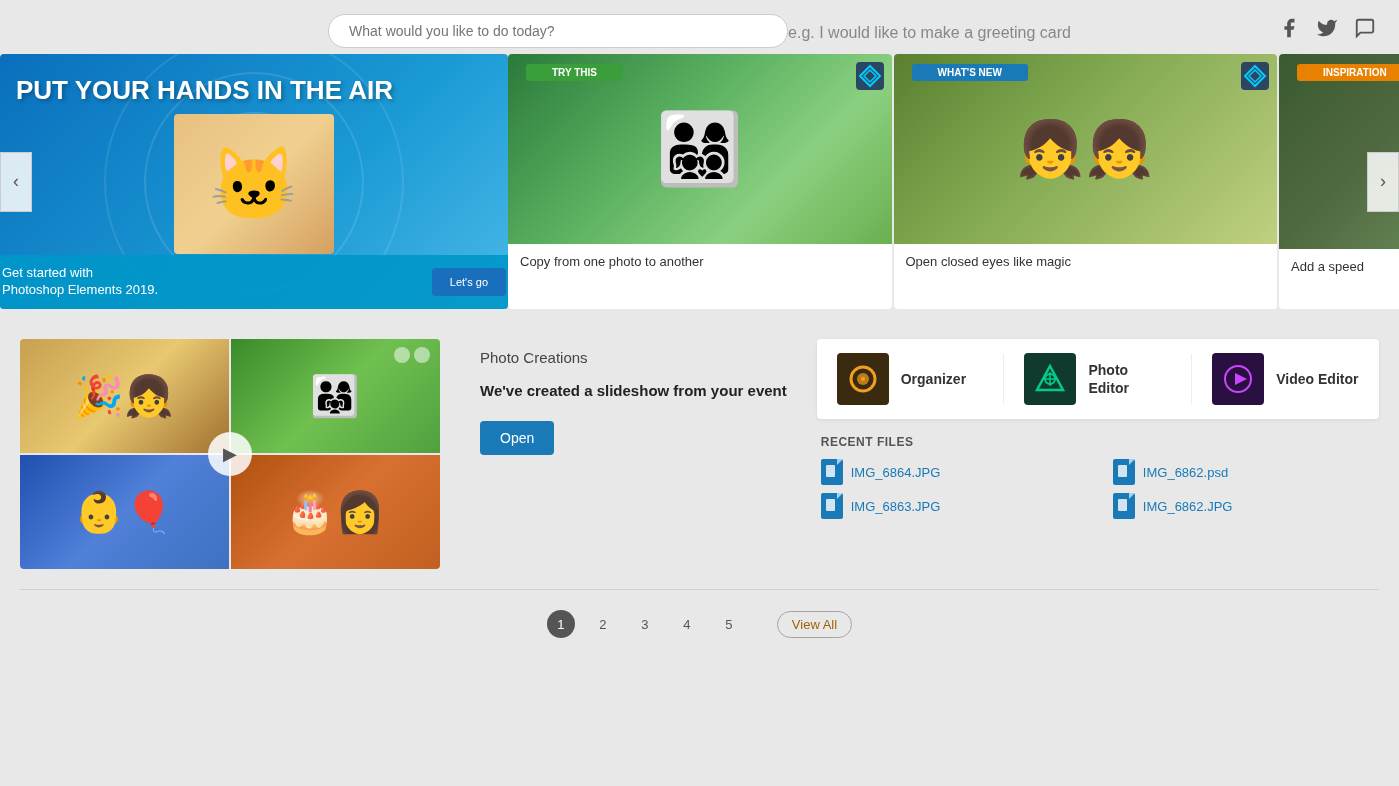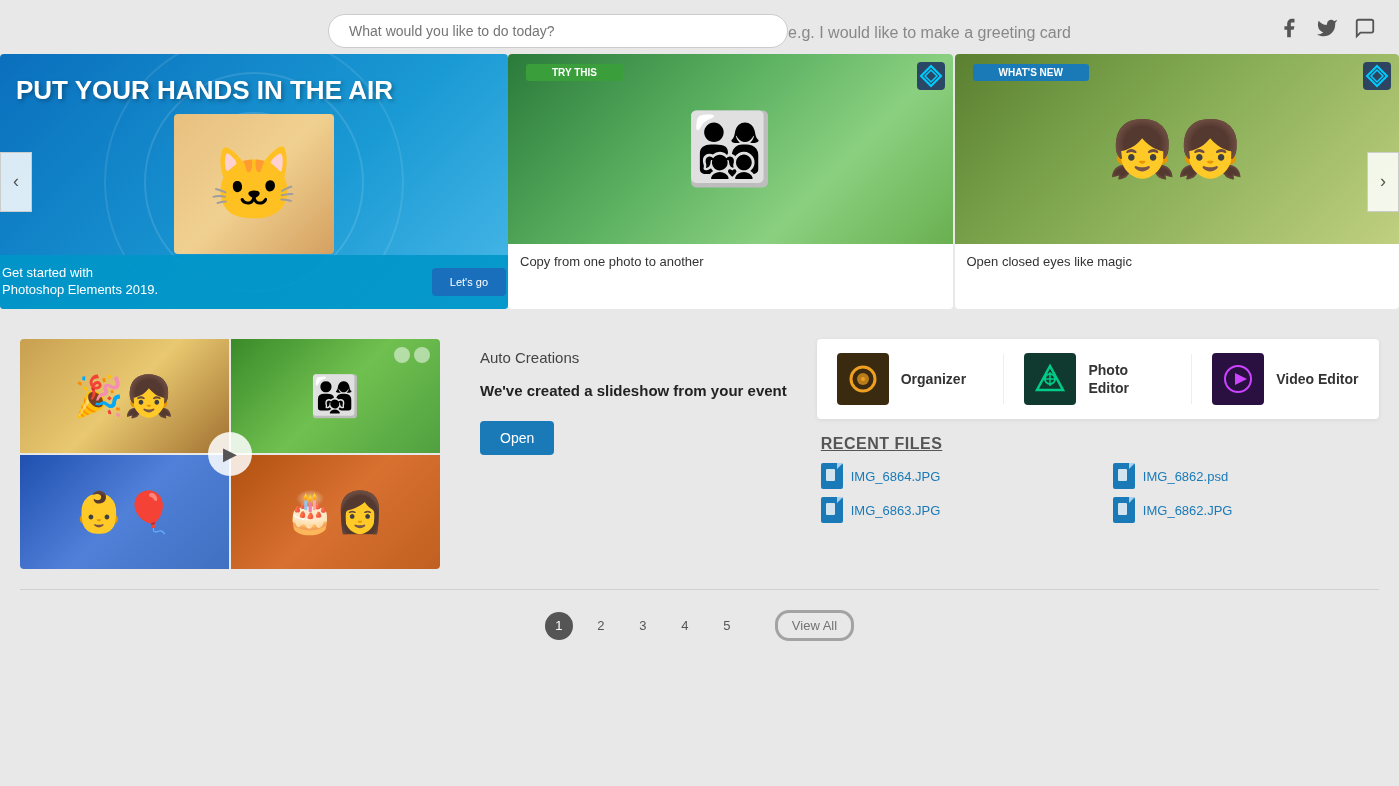--- a/index.html
+++ b/index.html
@@ -341,26 +341,25 @@
       width: 1px;
       height: 50px;
       background: #eee;
     }
 
     
     .recent-files-section {
       padding: 0 4px;
     }
     .recent-files-title {
-      font-size: 16px;
+      font-size: 12px;
       font-weight: bold;
       color: #555;
       letter-spacing: 0.5px;
       margin-bottom: 10px;
-      text-decoration: underline;
     }
     .recent-files-grid {
       display: grid;
       grid-template-columns: 1fr 1fr;
       gap: 8px 30px;
     }
     .recent-file-item {
       display: flex;
       align-items: center;
       gap: 8px;
@@ -412,26 +411,26 @@
       justify-content: center;
       font-size: 13px;
       cursor: pointer;
       color: #555;
     }
     .page-num.active {
       background: #555;
       color: #fff;
     }
     .view-all-btn {
-      border: 3px solid #a3a3a3;
+      border: 1px solid #a3a3a3;
       background: transparent;
       padding: 5px 14px;
       border-radius: 14px;
       font-size: 13px;
-      color: #737373;
+      color: #a16207;
       cursor: pointer;
       margin-left: 20px;
     }
 
     
     .img-kids-collage {
       width: 100%;
       height: 100%;
       background: linear-gradient(135deg, #2a7a3a 0%, #5ab060 40%, #8ad080 70%, #6ab050 100%);
       position: relative;
@@ -567,20 +566,27 @@
         <span class="badge badge-blue">WHAT'S NEW</span>
         <svg class="diamond-icon" viewBox="0 0 28 28" xmlns="http://www.w3.org/2000/svg">
           <rect width="28" height="28" rx="4" fill="#1a3060" opacity="0.85"></rect>
           <polygon points="14,4 24,14 14,24 4,14" fill="none" stroke="#00ccff" stroke-width="2"></polygon>
           <polygon points="14,8 20,14 14,20 8,14" fill="none" stroke="#00ccff" stroke-width="1.5"></polygon>
         </svg>
       </div>
       <div class="tutorial-label">Open closed eyes like magic</div>
     </div>
 
+    <div class="partial-card">
+      <div style="width:100%;height:195px;overflow:hidden;position:relative;">
+        <div class="img-speed" style="width:100%;height:100%;"></div>
+        <span class="badge badge-orange">INSPIRATION</span>
+      </div>
+      <div class="tutorial-label">Add a speed</div>
+    </div>
   </div>
 
   <div class="nav-arrow right">›</div>
 </div>
 
 <div class="middle-section">
 
   <div class="slideshow-preview">
     <div class="slideshow-grid">
       <div class="slide-cell">
@@ -608,21 +614,21 @@
         </div>
       </div>
     </div>
 
     <div class="play-btn">
       ▶
     </div>
   </div>
 
   <div class="auto-creations-info">
-    <div class="auto-creations-title">Auto Creations</div>
+    <div class="auto-creations-title">Photo Creations</div>
     <div class="auto-creations-desc">We've created a slideshow from your event</div>
     <button class="open-btn">Open</button>
   </div>
 
   <div class="apps-recent">
 
     <div class="apps-panel">
 
       <div class="app-item">
         <div class="app-icon app-icon-organizer">

